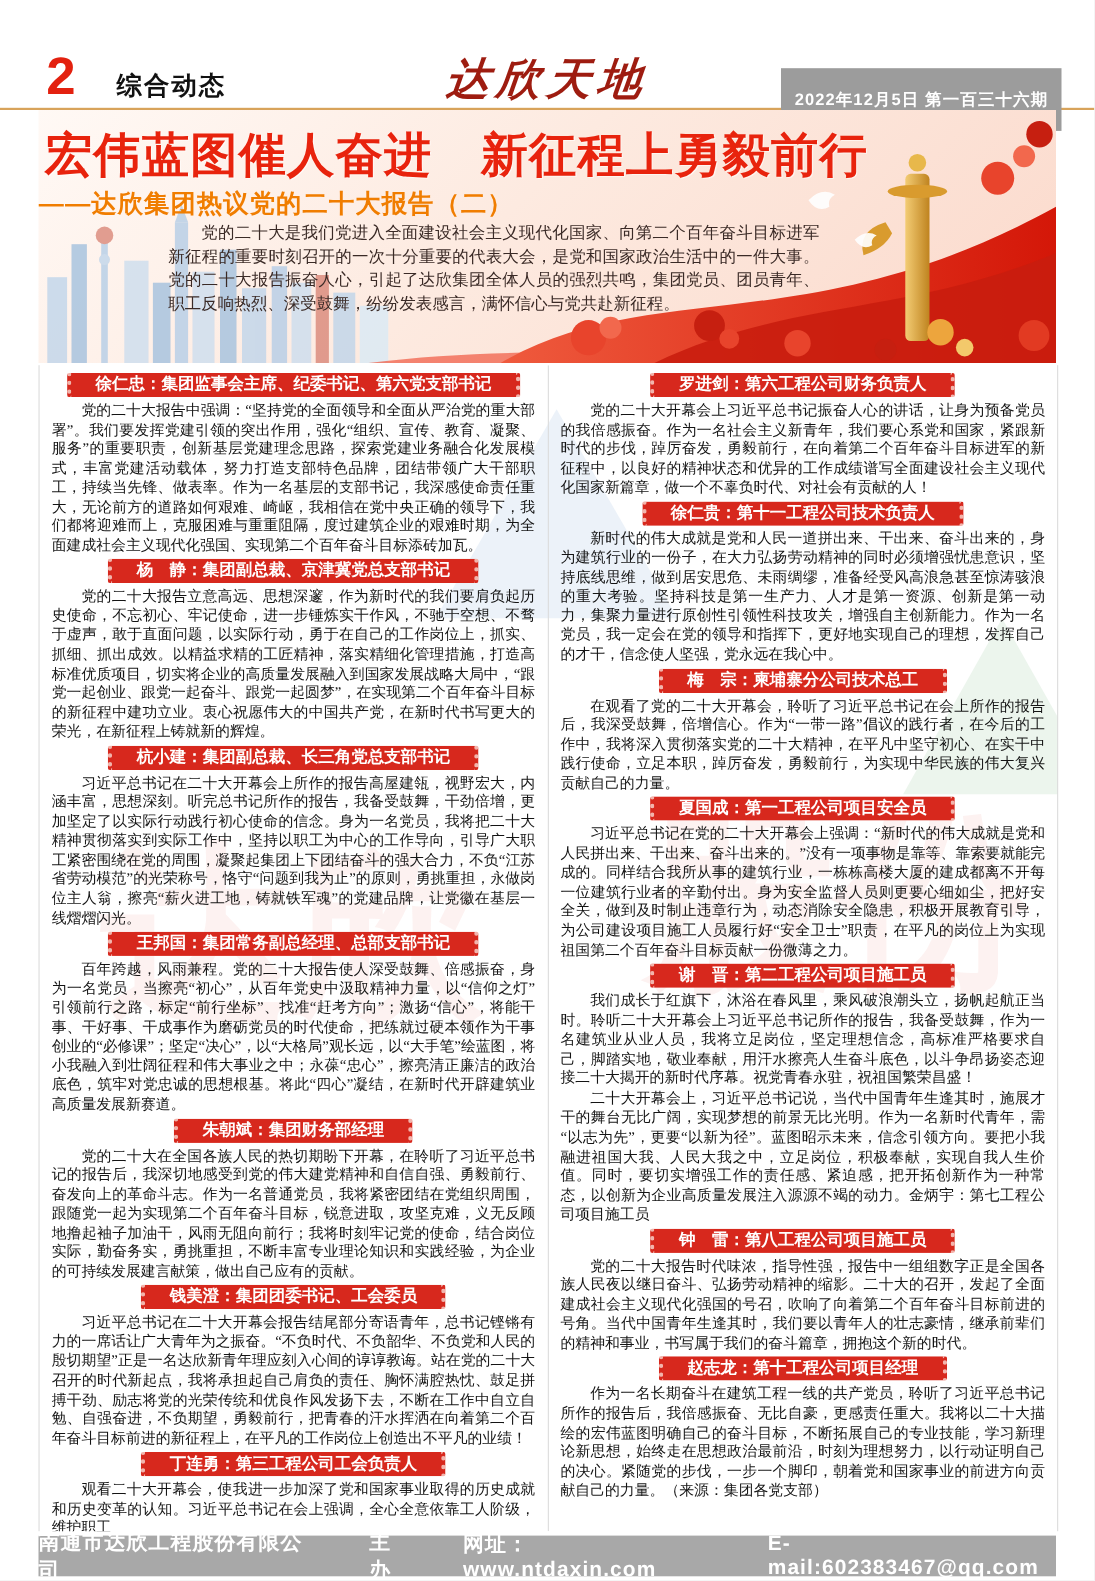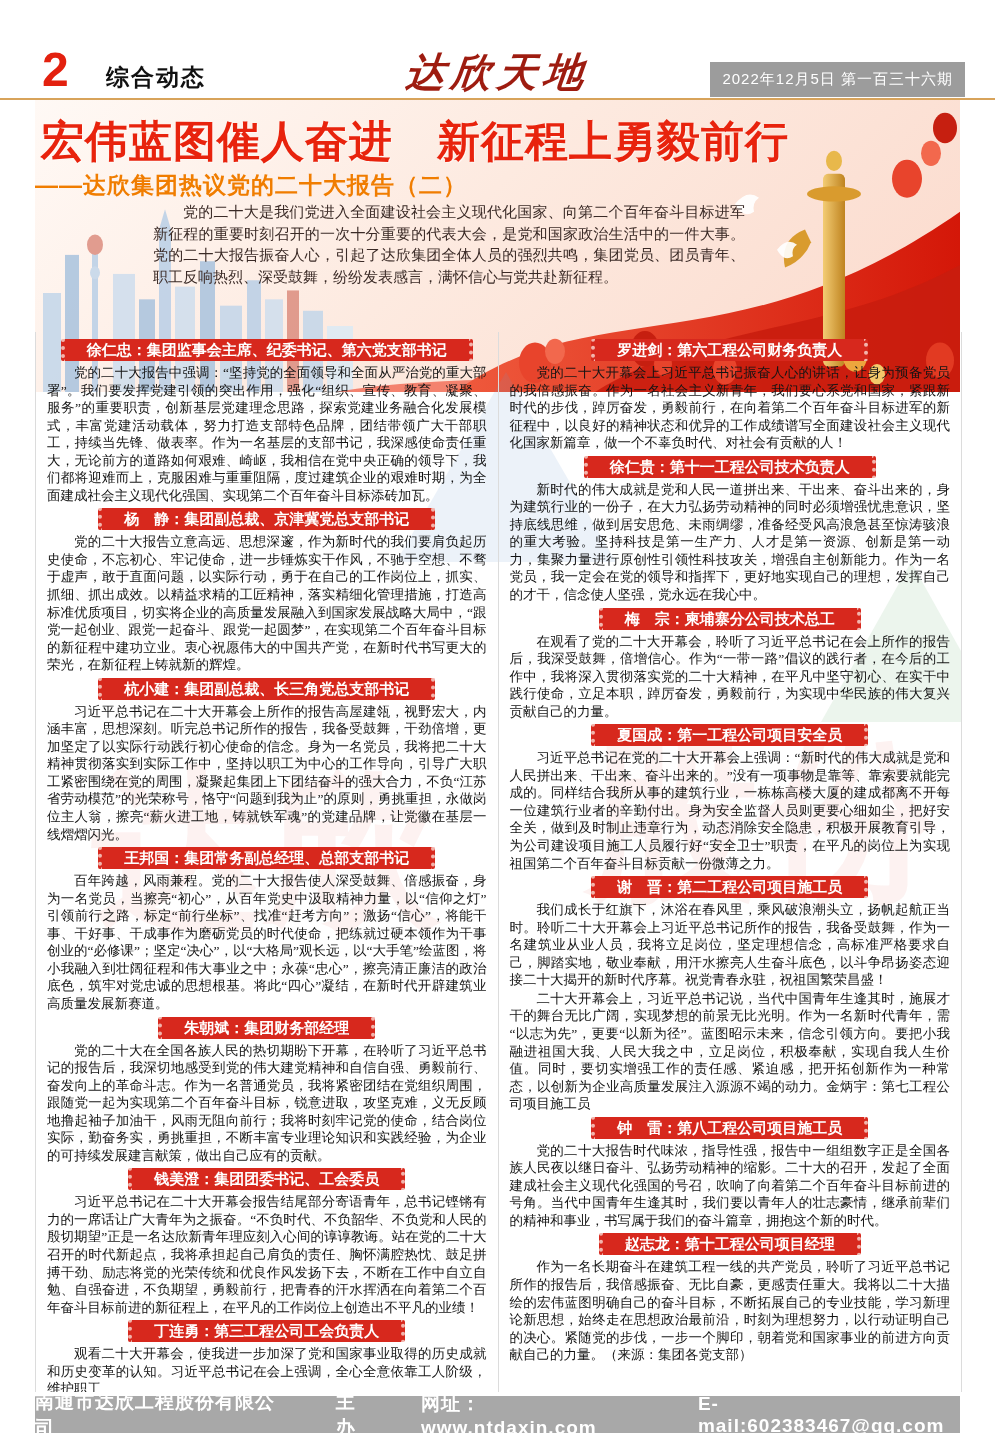--- a/index.html
+++ b/index.html
@@ -10,25 +10,25 @@
   .top-header{position:absolute;top:0;left:0;width:995px;height:98px;background:#fff;
               border-bottom:2px solid #d8a35a;}
   .page-num{position:absolute;left:42px;top:46px;font-family:"Liberation Sans","DejaVu Sans",sans-serif;
             font-size:48px;font-weight:bold;color:#e3210f;line-height:1;}
   .section-title{position:absolute;left:96px;top:62px;font-family:"Liberation Sans","DejaVu Sans",sans-serif;
             font-size:23px;font-weight:bold;color:#111;letter-spacing:2px;margin-left:10px;}
   .masthead{position:absolute;left:0;right:0;top:52px;text-align:center;
             font-family:"DejaVu Serif","Liberation Serif",serif;font-style:italic;font-weight:bold;
             font-size:40px;color:#9e1c10;letter-spacing:6px;transform:skewX(-6deg);line-height:1;}
   .issue-box{position:absolute;right:30px;top:62px;background:#9c9c9c;color:#fff;
-             font-family:"Liberation Sans","DejaVu Sans",sans-serif;font-size:15px;font-weight:normal;
-             padding:8px 12px;letter-spacing:1px;}
-
-  
-  .banner{position:absolute;top:100px;left:35px;width:925px;height:292px;overflow:hidden;
+             font-family:"Liberation Sans","DejaVu Sans",sans-serif;font-size:15px;font-weight:bold;
+             padding:19px 12px;letter-spacing:1px;}
+
+  
+  .banner{position:absolute;top:100px;left:35px;width:925px;height:230px;overflow:hidden;
           background:linear-gradient(135deg,#fff9f5 0%,#fdeae0 45%,#fbd9cb 100%);}
   .banner svg{position:absolute;top:0;left:0;width:100%;height:100%;}
   .headline{position:absolute;top:18px;left:0;width:760px;text-align:center;margin:0;
             font-family:"Liberation Sans","DejaVu Sans",sans-serif;font-weight:bold;
             font-size:43px;color:#e8230d;letter-spacing:1px;line-height:1.1;
             text-shadow:1px 1px 0 rgba(255,255,255,.6);}
   .subtitle{position:absolute;top:70px;left:0;width:820px;text-align:left;margin:0;
             font-family:"Liberation Sans","DejaVu Sans",sans-serif;font-weight:bold;
             font-size:23px;color:#f07d00;letter-spacing:1px;}
   .intro{position:absolute;top:102px;left:118px;width:592px;margin:0;

